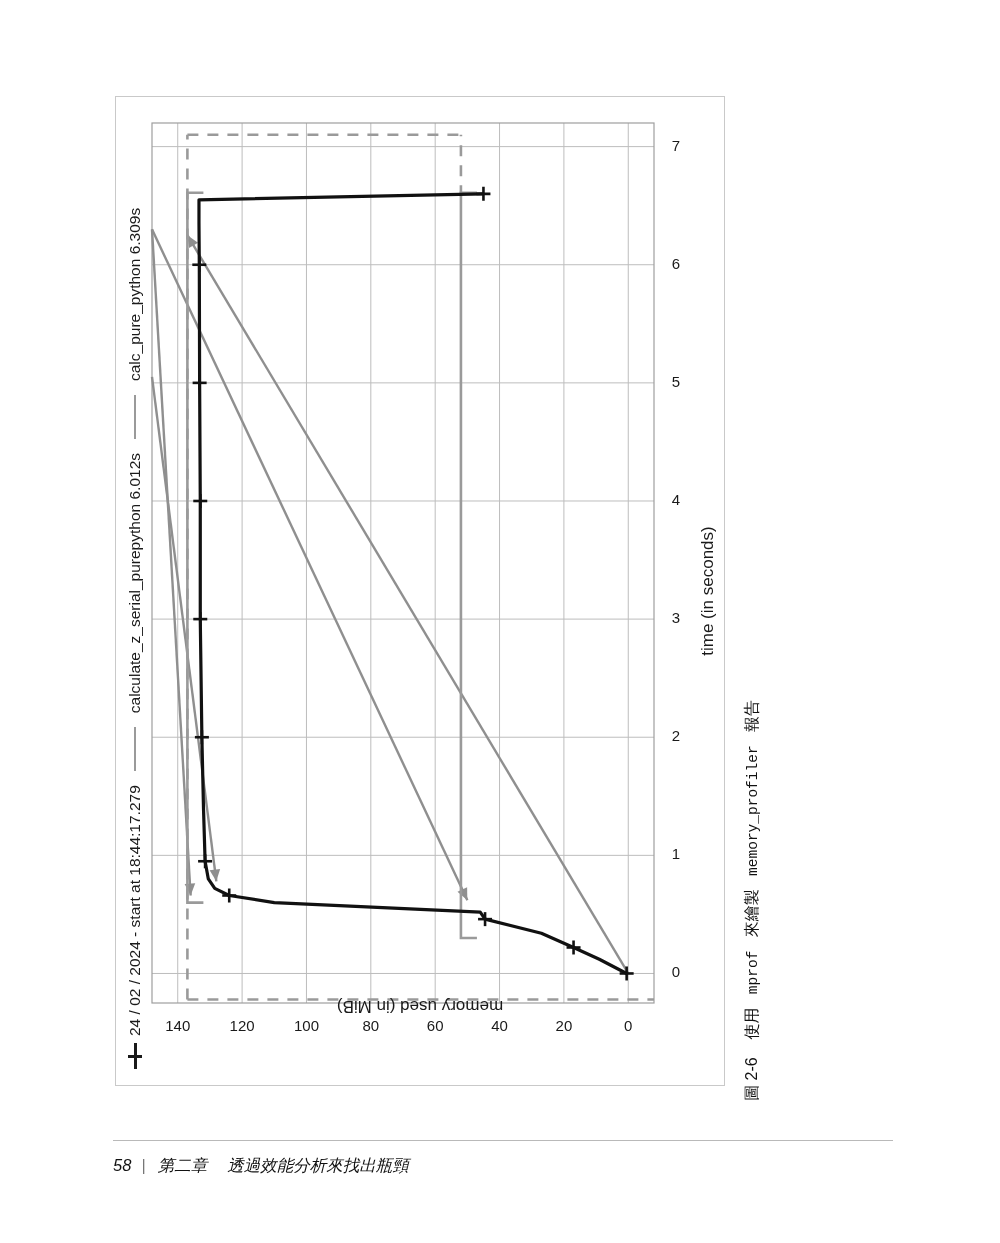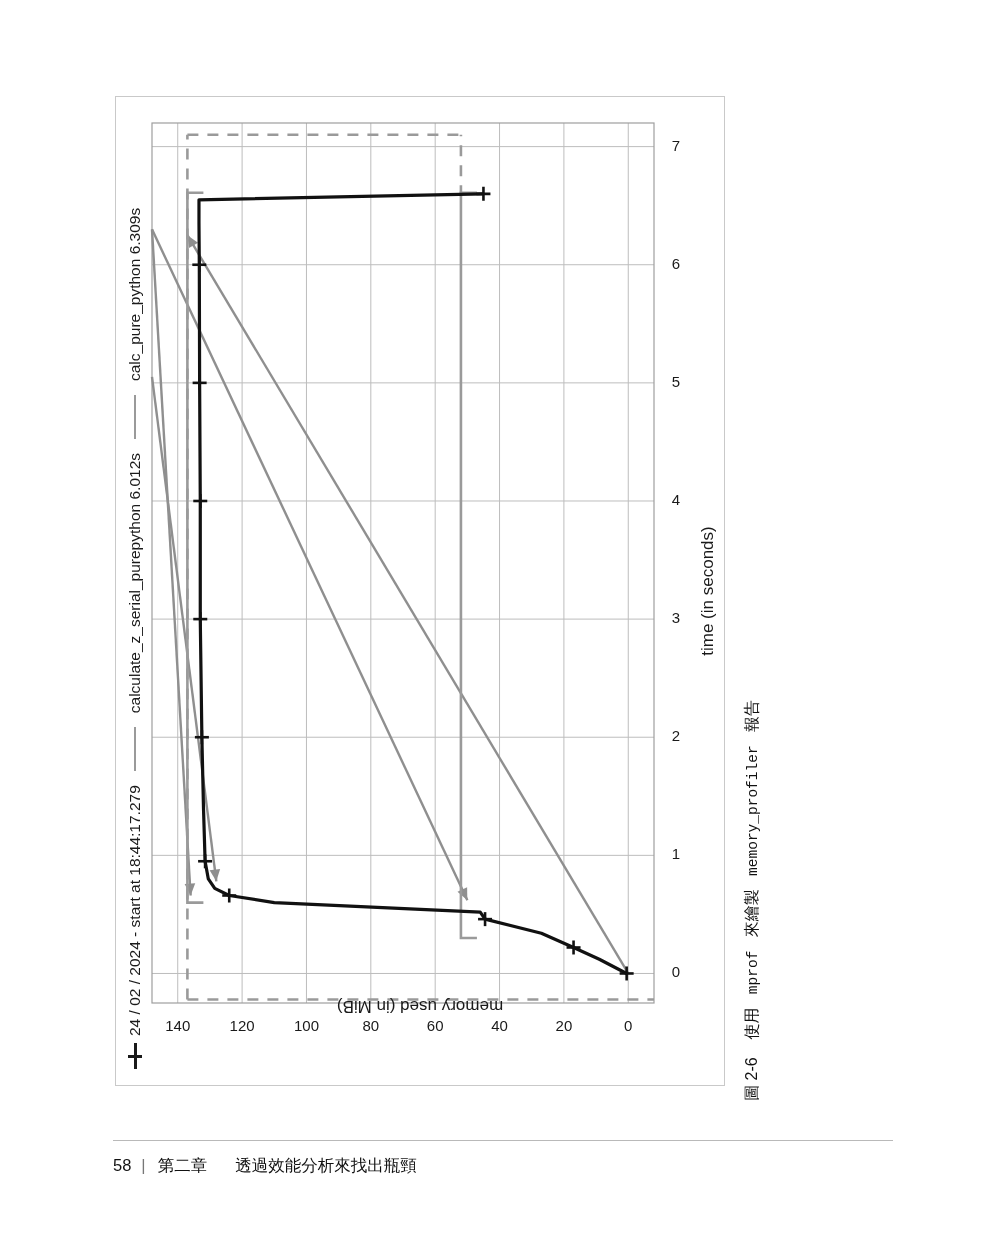--- a/index.html
+++ b/index.html
@@ -140,24 +140,25 @@
     height: 1px;
     background: #b9b9b9;
   }
   #footer .line {
     margin-top: 14px;
     font-size: 16.5px;
     color: #111;
     display: flex;
     align-items: baseline;
     gap: 0;
+    font-style: italic;
   }
   #footer .pg { margin-right: 10px; }
   #footer .sep { color: #777; margin-right: 12px; }
-  #footer .ch { margin-right: 28px; }
+  #footer .ch { margin-right: 20px; }
 </style>
 </head>
 <body>
 
 <div id="page">
 
   <div id="figure-box">
     <div id="chart-rot">
 
       <div class="legend">

